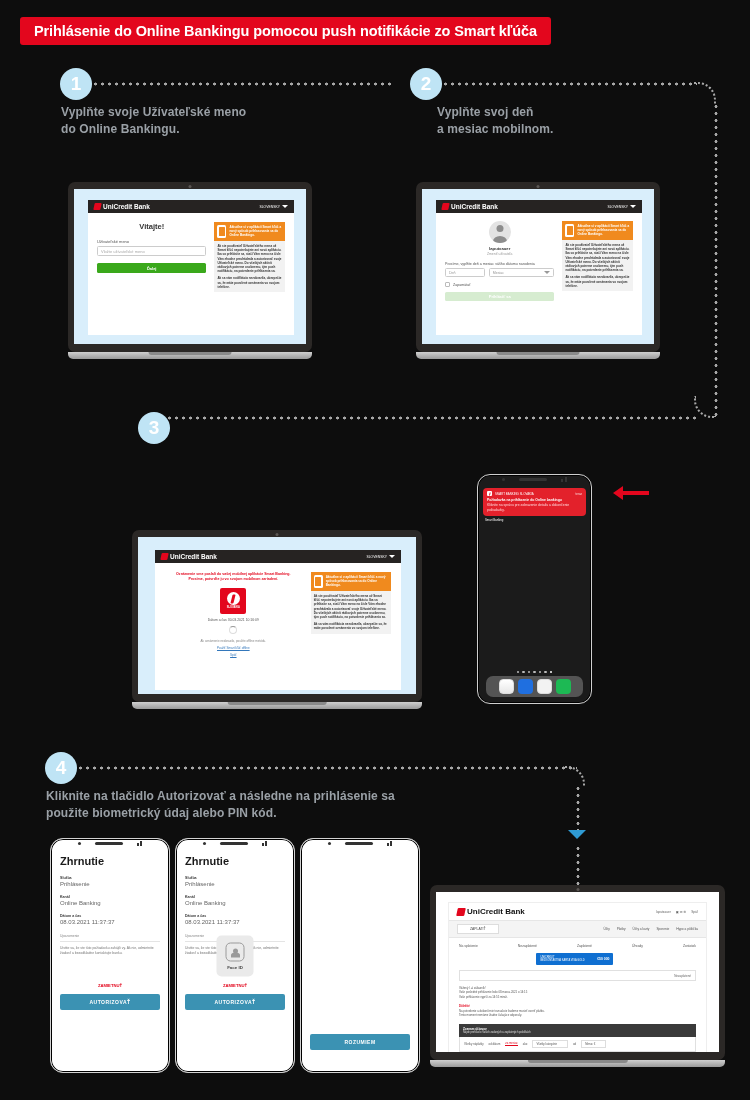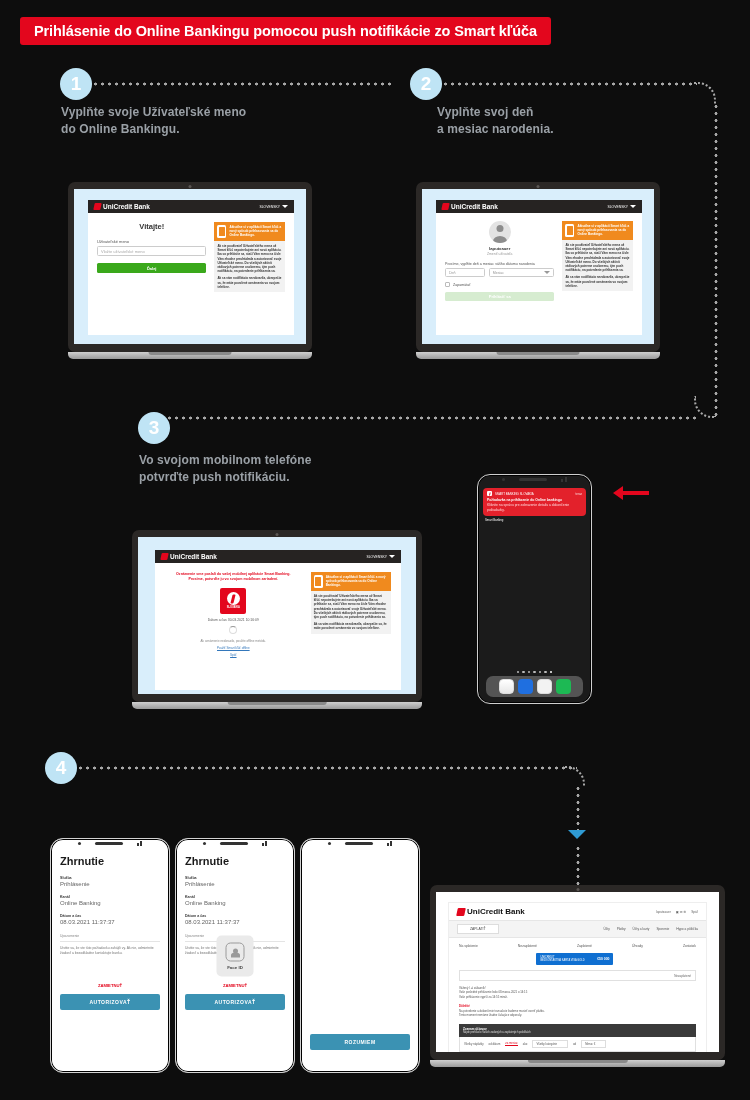--- a/index.html
+++ b/index.html
@@ -359,21 +359,21 @@
 
   <div class="step-badge" style="left:410px; top:68px;">
     <span>2</span>
   </div>
   <div class="dots-h" style="left:442px; top:82px; width:255px;"></div>
   <div class="dots-corner" style="left:694px; top:82px; width:22px; height:22px;"></div>
   <div class="dots-v" style="left:714px; top:103px; height:315px;"></div>
   <div class="dots-corner-bl" style="left:694px; top:396px; width:22px; height:22px;"></div>
   <div class="dots-h" style="left:152px; top:416px; width:545px;"></div>
   <div class="step-text" style="left:437px; top:104px; width:230px;">Vyplňte svoj deň
-a mesiac narodenia.</div>
+a mesiac mobilnom.</div>
 
   <div class="laptop" style="left:416px; top:182px; width:244px;">
     <div class="lid" style="height:170px;">
       <div class="cam"></div>
       <div class="screen">
         <div class="bankpage" style="left:14px; top:11px; width:206px; height:135px;">
           <div class="bank-hdr" style="height:13px;">
             <div class="bank-logo" style="font-size:6.5px;">
               <span class="mark"></span>
               <span>UniCredit Bank</span>
@@ -421,22 +421,20 @@
       </div>
     </div>
     <div class="base" style="width:100%;">
         <div class="notch"></div>
       </div>
   </div>
 
   <div class="step-badge" style="left:138px; top:412px;">
     <span>3</span>
   </div>
-  <div class="step-text" style="left:139px; top:452px; width:240px;">Vo svojom mobilnom telefóne
-potvrďte push notifikáciu.</div>
 
   <div class="laptop" style="left:132px; top:530px; width:290px;">
     <div class="lid" style="height:172px;">
       <div class="cam"></div>
       <div class="screen">
         <div class="bankpage" style="left:17px; top:13px; width:246px; height:140px;">
           <div class="bank-hdr" style="height:13px;">
             <div class="bank-logo" style="font-size:6.5px;">
               <span class="mark"></span>
               <span>UniCredit Bank</span>
@@ -530,20 +528,22 @@
   </div>
 
   <div class="step-badge" style="left:45px; top:752px;">
     <span>4</span>
   </div>
   <div class="dots-h" style="left:77px; top:766px; width:500px;"></div>
   <div class="dots-corner" style="left:565px; top:766px; width:20px; height:20px;"></div>
   <div class="dots-v" style="left:576px; top:785px; height:45px;"></div>
   <div class="chev-down" style="left:568px; top:830px;"></div>
   <div class="dots-v" style="left:576px; top:845px; height:40px;"></div>
+  <div class="step-text" style="left:46px; top:788px; width:400px;">Kliknite na tlačidlo Autorizovať a následne na prihlásenie sa
+použite biometrický údaj alebo PIN kód.</div>
 
   <div class="phone" style="left:50px; top:830px; width:120px; height:235px;">
     <div class="shell">
       <div class="statusbar">
         <span class="sb-dot"></span>
         <span class="sb-pill"></span>
         <span class="sb-sig">
             <i></i>
             <i style="height:5px;"></i>
           </span>

